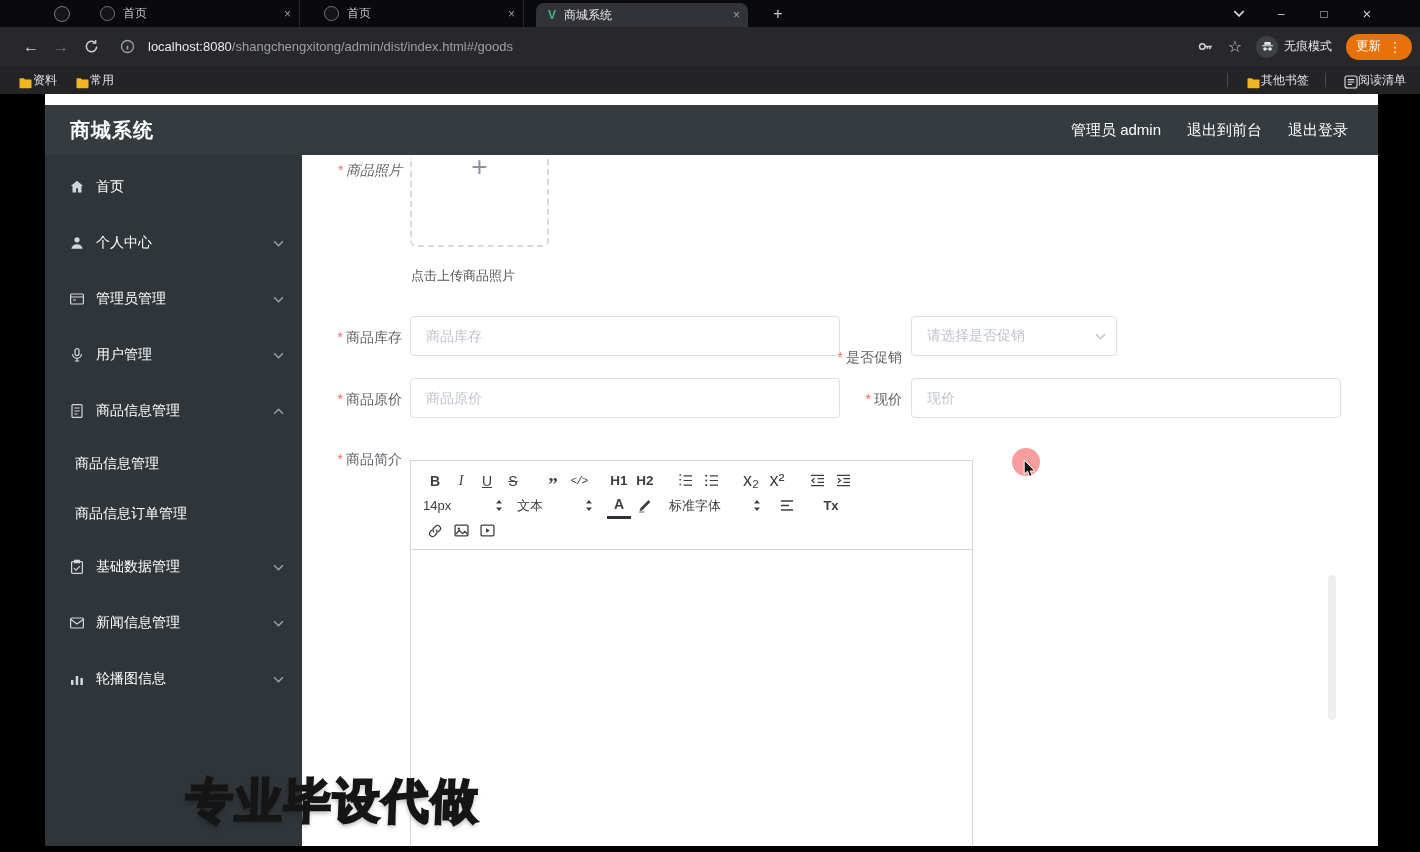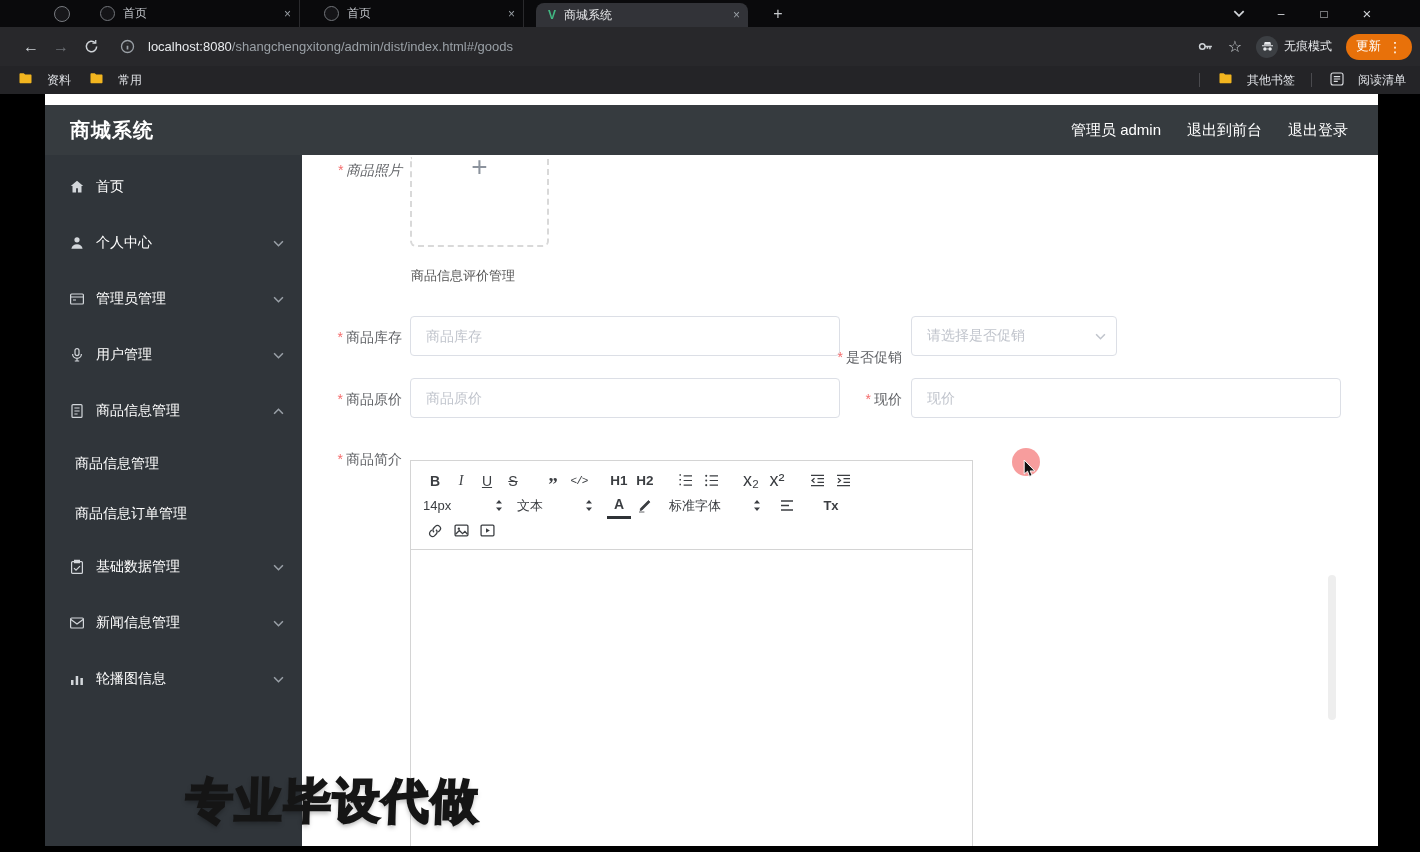--- a/index.html
+++ b/index.html
@@ -31,21 +31,21 @@
   .urlpath{color:#9aa0a6;font-size:13px;}
   .incog{display:flex;align-items:center;margin-left:14px;justify-content:center;}
   .incog .circ{width:22px;height:22px;border-radius:50%;background:#3c3f43;display:flex;align-items:center;justify-content:center;color:#e8eaed;}
   .incog .lbl{color:#e8eaed;font-size:12px;margin-left:6px;}
   .updbtn{display:flex;align-items:center;margin-left:14px;margin-right:8px;background:#e8710a;color:#fff;
           height:26px;border-radius:14px;padding:0 10px;font-size:12.5px;gap:7px;}
 
   
   .bookmarksbar{position:absolute;left:0;top:66px;width:1420px;height:28px;background:#242427;
                 display:flex;align-items:center;color:#dfe1e5;font-size:12px;}
-  .bm{display:flex;align-items:flex-start;gap:14px;margin-left:18px;}
+  .bm{display:flex;align-items:flex-end;gap:0;margin-left:18px;}
   .bm-sep{width:1px;height:14px;background:#4a4a4e;margin-left:16px;}
 
   
   .page{position:absolute;left:45px;top:94px;width:1333px;height:752px;background:#fff;overflow:hidden;}
   .appheader{position:absolute;left:0;top:11px;width:1333px;height:50px;background:#363b3f;
              display:flex;align-items:center;}
   .brand{color:#fff;font-size:20px;font-weight:bold;padding-left:25px;letter-spacing:1px;}
   .hnav{margin-left:auto;display:flex;align-items:center;gap:26px;padding-right:30px;color:#fff;font-size:15px;}
 
   .sidebar{position:absolute;left:0;top:61px;width:257px;height:691px;background:#30353a;padding-top:4px;box-sizing:border-box;}
@@ -349,21 +349,21 @@
       </div>
     </div>
 
     <div class="main">
 
       <div class="flabel" style="left:33px;top:7px;width:67px;font-style:italic;">
         <span class="req">*</span><span>商品照片</span>
       </div>
       <div class="upbox"></div>
       <div class="upplus">+</div>
-      <div class="uphint">商品信息评价管理</div>
+      <div class="uphint">点击上传商品照片</div>
 
       <div class="flabel" style="left:33px;top:174px;width:67px;">
         <span class="req">*</span><span>商品库存</span>
       </div>
       <input class="tinput" style="left: 108px; top: 161px; width: 430px;" placeholder="商品库存">
 
       <div class="flabel" style="left:530px;top:174px;width:70px;margin-top:20px;">
         <span class="req">*</span><span>是否促销</span>
       </div>
       <div class="tselect" style="left:609px;top:161px;width:206px;">

